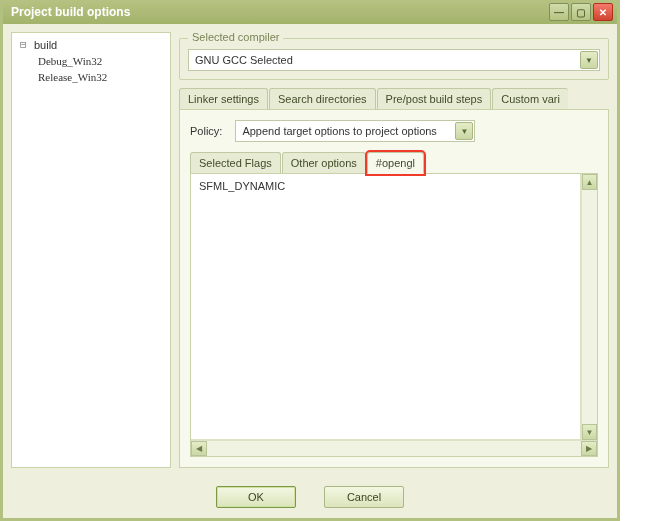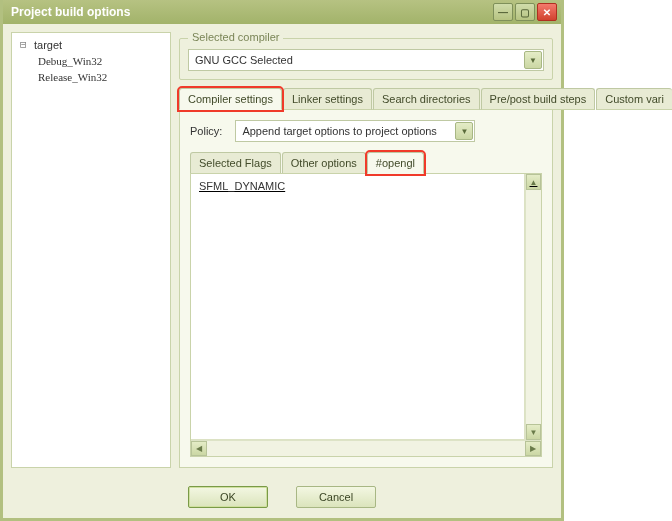--- a/index.html
+++ b/index.html
@@ -3,21 +3,21 @@
 <meta charset="utf-8">
 <style>
   * { box-sizing: border-box; }
   body {
     margin: 0;
     font-family: Tahoma, Arial, sans-serif;
     font-size: 11px;
     background: #fff;
   }
   .window {
-    width: 564px;
+    width: 620px;
     height: 521px;
     border: 3px solid #b2c080;
     border-top: none;
     background: #eef0dd;
     position: relative;
     display: flex;
     flex-direction: column;
   }
   .titlebar {
     height: 24px;
@@ -229,43 +229,40 @@
     <span class="titlebar-text">Project build options</span>
     <div class="winbtn">—</div>
     <div class="winbtn">▢</div>
     <div class="winbtn close">✕</div>
   </div>
 
   <div class="body">
     <div class="sidebar">
       <div class="tree-root">
         <span class="treebranch">⊟</span>
-        <span>target</span>
+        <span>build</span>
       </div>
       <div class="tree-child">
         <span>Debug_Win32</span>
       </div>
       <div class="tree-child">
         <span>Release_Win32</span>
       </div>
     </div>
 
     <div class="main">
       <div class="groupbox" style="">
         <span class="legend">Selected compiler</span>
         <div class="combo">
           <span>GNU GCC Selected</span>
           <div class="dropbtn">▼</div>
         </div>
       </div>
 
       <div class="tabrow">
-        <div class="tab active hl-red">
-          <span>Compiler settings</span>
-        </div>
         <div class="tab">
           <span>Linker settings</span>
         </div>
         <div class="tab">
           <span>Search directories</span>
         </div>
         <div class="tab">
           <span>Pre/post build steps</span>
         </div>
         <div class="tab" style="border-right:none;">
@@ -289,21 +286,21 @@
           </div>
           <div class="tab">
             <span>Other options</span>
           </div>
           <div class="tab active hl-red">
             <span>#opengl</span>
           </div>
         </div>
 
         <div class="subtabpanel" style="flex-direction:column;">
-          <div style="display:flex; flex:1; min-height:0;text-decoration:underline;">
+          <div style="display:flex; flex:1; min-height:0;">
             <div class="editor">
               <span>SFML_DYNAMIC</span>
             </div>
             <div class="vscroll">
               <div class="arrow">▲</div>
               <div style="flex:1;"></div>
               <div class="arrow" style="position:absolute;bottom:0;left:0;right:0;">▼</div>
             </div>
           </div>
           <div class="hscroll">

